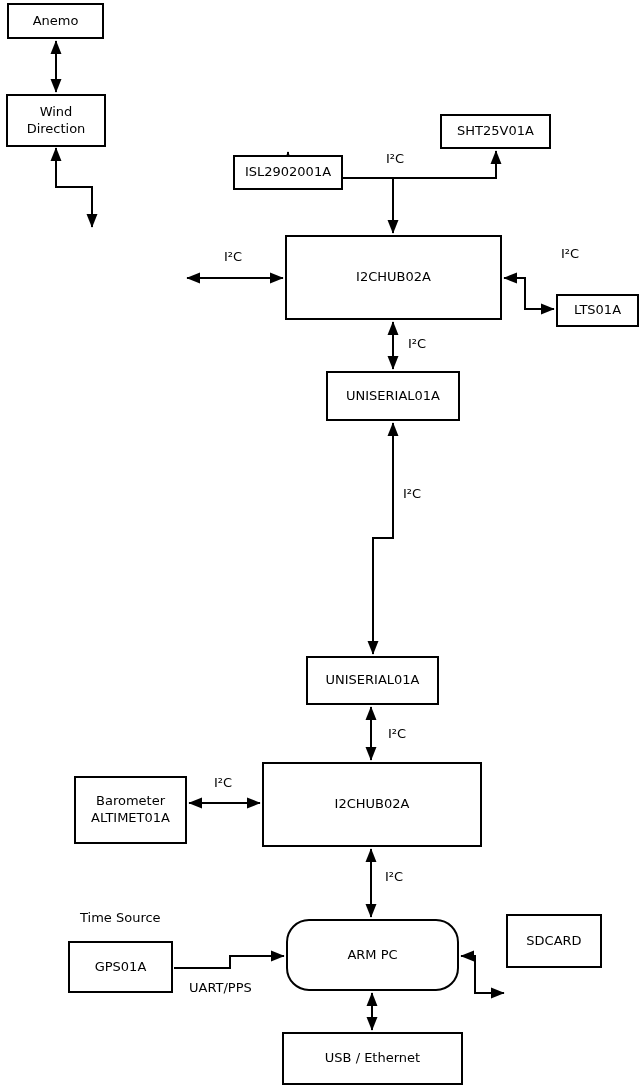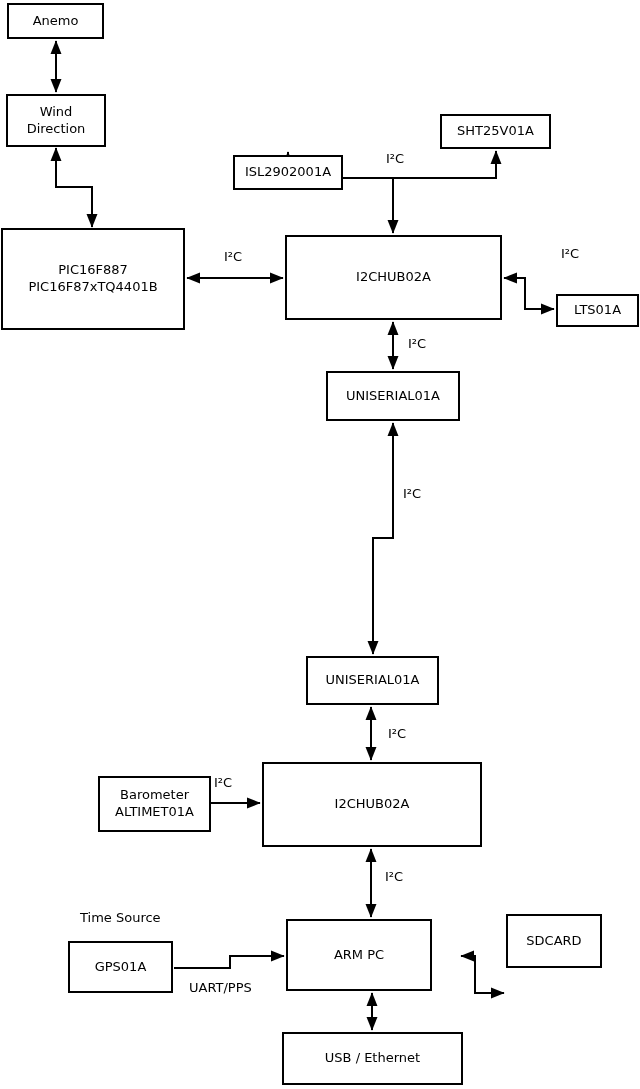--- a/index.html
+++ b/index.html
@@ -62,33 +62,31 @@
       <path d="M371 849 V917" marker-start="url(#ah)" marker-end="url(#ah)"></path>
       <path d="M174 968 H230 V956 H284" marker-end="url(#ah)"></path>
       <path d="M461 956 H475 V993 H504" marker-start="url(#ah)" marker-end="url(#ah)"></path>
       <path d="M372 993 V1030" marker-start="url(#ah)" marker-end="url(#ah)"></path>
     </g>
   </svg>
 
   <div class="node" style="left:6px;   top:94px;   width:100px; height:53px;">Wind
 Direction</div>
   <div class="node" style="left:7px;   top:3px;    width:97px;  height:36px;">Anemo</div>
-  <div class="node" style="left:1px;   top:228px;  width:184px; height:102px;">PIC16F887
-PIC16F87xTQ4401B</div>
   <div class="node" style="left:233px; top:115px;  width:110px; height:35px;margin-top:40px;">ISL2902001A</div>
   <div class="node" style="left:440px; top:114px;  width:111px; height:35px;">SHT25V01A</div>
   <div class="node" style="left:285px; top:235px;  width:217px; height:85px;">I2CHUB02A</div>
   <div class="node" style="left:556px; top:294px;  width:83px;  height:33px;">LTS01A</div>
   <div class="node" style="left:326px; top:371px;  width:134px; height:50px;">UNISERIAL01A</div>
   <div class="node" style="left:306px; top:656px;  width:133px; height:49px;">UNISERIAL01A</div>
   <div class="node" style="left:262px; top:762px;  width:220px; height:85px;">I2CHUB02A</div>
-  <div class="node" style="left:74px;  top:776px;  width:113px; height:56px;margin-left:24px;">Barometer
+  <div class="node" style="left:74px;  top:776px;  width:113px; height:68px;">Barometer
 ALTIMET01A</div>
   <div class="node" style="left:68px;  top:941px;  width:105px; height:52px;">GPS01A</div>
-  <div class="node" style="left:286px; top:919px;  width:146px; height:72px;">ARM PC</div>
+  <div class="node" style="left:286px; top:919px;  width:173px; height:72px;border-radius:23px;">ARM PC</div>
   <div class="node" style="left:506px; top:914px;  width:96px; height:54px;">SDCARD</div>
   <div class="node" style="left:282px; top:1032px; width:181px; height:53px;">USB / Ethernet</div>
 
   <div class="lbl" style="left:224px; top:249px;">I²C</div>
   <div class="lbl" style="left:386px; top:151px;">I²C</div>
   <div class="lbl" style="left:561px; top:246px;">I²C</div>
   <div class="lbl" style="left:408px; top:336px;">I²C</div>
   <div class="lbl" style="left:403px; top:486px;">I²C</div>
   <div class="lbl" style="left:388px; top:726px;">I²C</div>
   <div class="lbl" style="left:214px; top:775px;">I²C</div>

